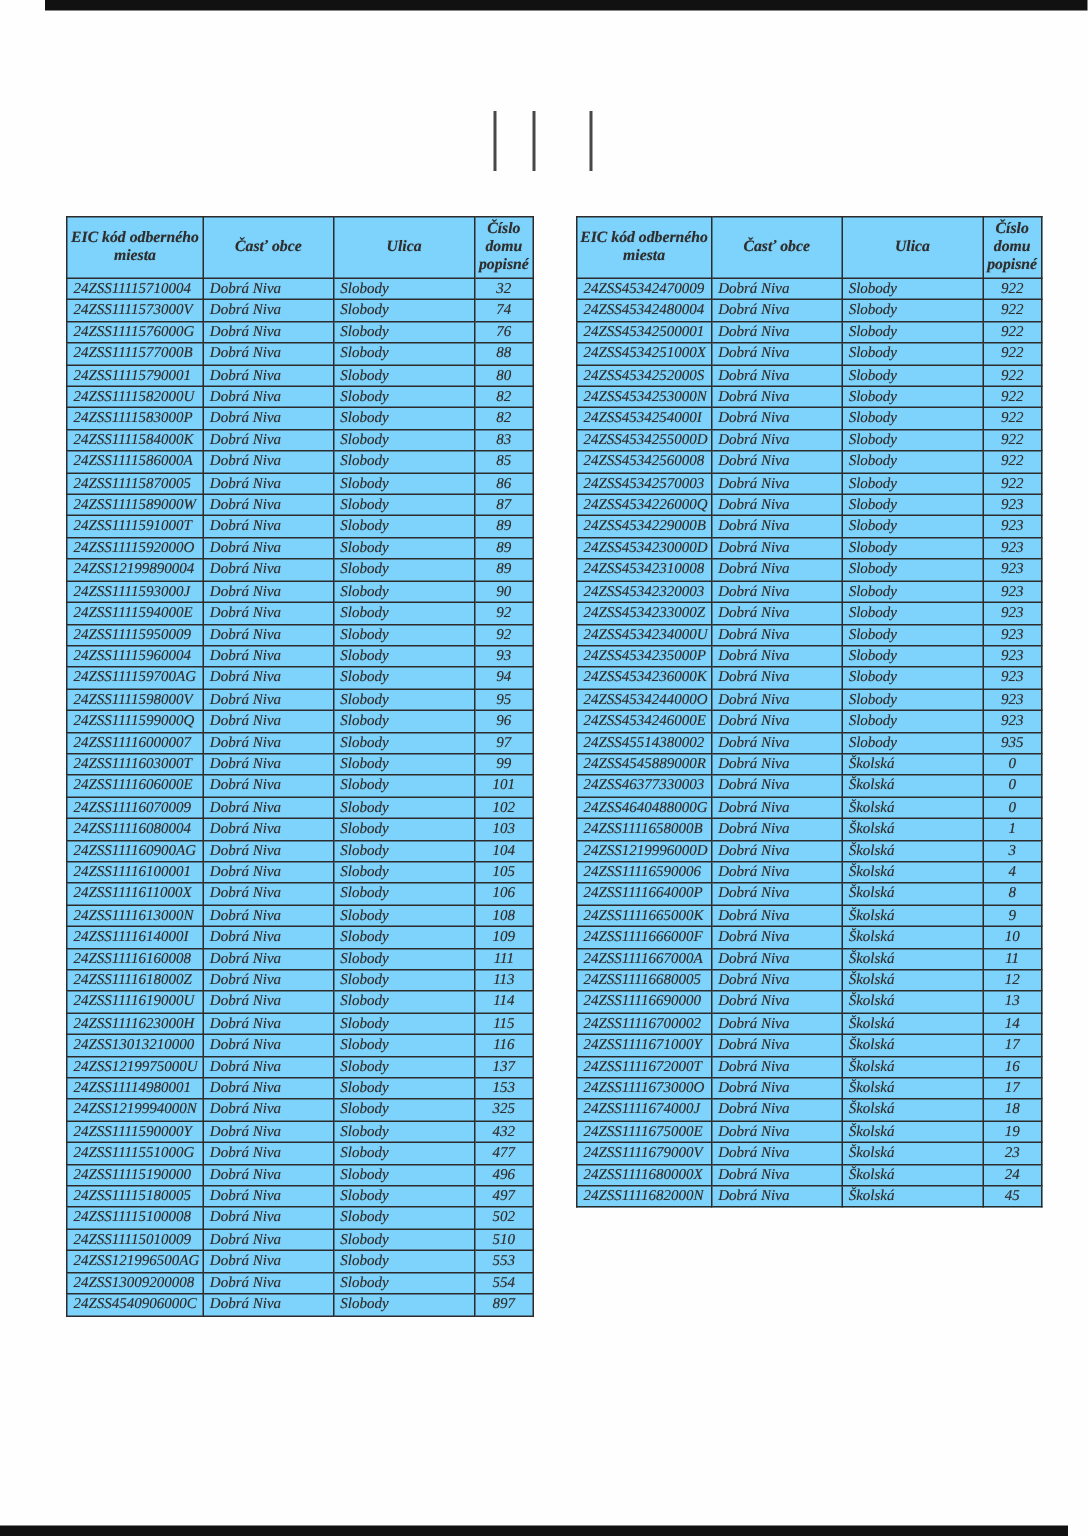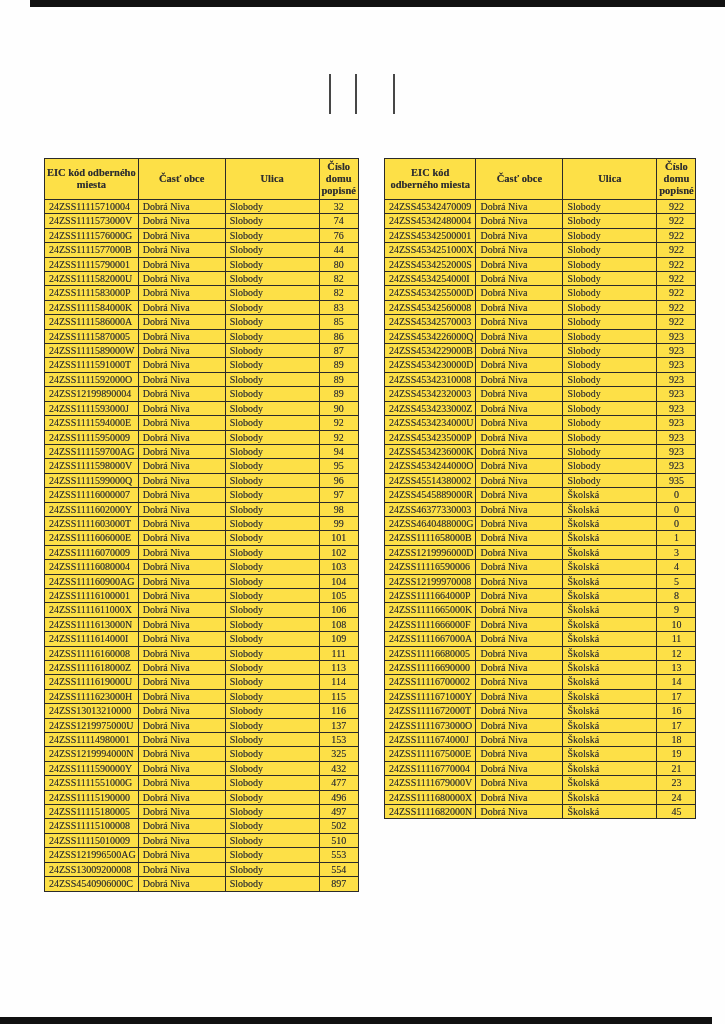--- a/index.html
+++ b/index.html
@@ -13,24 +13,25 @@
   .scan-bar { position: absolute; background: #111; }
   .scan-bar.top { left: 30px; top: 0; width: 695px; height: 7px; }
   .scan-bar.bottom { left: 0; top: 1017px; width: 712px; height: 7px; }
   .reg-line { position: absolute; width: 2px; height: 40px; top: 74px; background: #474747; }
   .reg-line.l1 { left: 329px; }
   .reg-line.l2 { left: 355px; }
   .reg-line.l3 { left: 393px; }
 
   table.scan-table {
     position: absolute;
-    top: 158px;
+    top: 144px;
     border-collapse: collapse;
     table-layout: fixed;
-    background: #fde047;
+    background: #7dd3fc;
+    font-style: italic;
   }
   table.scan-table.left  { left: 44px; }
   table.scan-table.right { left: 384px; }
   .scan-table col.c1 { width: 86px; }
   .scan-table col.c2 { width: 87px; }
   .scan-table col.c3 { width: 94px; }
   .scan-table col.c4 { width: 39px; }
   .scan-table.right col.c1 { width: 83px; }
 
   .scan-table th, .scan-table td {
@@ -100,21 +101,21 @@
         <tr>
           <td>24ZSS1111576000G</td>
           <td>Dobrá Niva</td>
           <td>Slobody</td>
           <td>76</td>
         </tr>
         <tr>
           <td>24ZSS1111577000B</td>
           <td>Dobrá Niva</td>
           <td>Slobody</td>
-          <td>44</td>
+          <td>88</td>
         </tr>
         <tr>
           <td>24ZSS11115790001</td>
           <td>Dobrá Niva</td>
           <td>Slobody</td>
           <td>80</td>
         </tr>
         <tr>
           <td>24ZSS1111582000U</td>
           <td>Dobrá Niva</td>
@@ -181,20 +182,26 @@
           <td>Slobody</td>
           <td>92</td>
         </tr>
         <tr>
           <td>24ZSS11115950009</td>
           <td>Dobrá Niva</td>
           <td>Slobody</td>
           <td>92</td>
         </tr>
         <tr>
+          <td>24ZSS11115960004</td>
+          <td>Dobrá Niva</td>
+          <td>Slobody</td>
+          <td>93</td>
+        </tr>
+        <tr>
           <td>24ZSS111159700AG</td>
           <td>Dobrá Niva</td>
           <td>Slobody</td>
           <td>94</td>
         </tr>
         <tr>
           <td>24ZSS1111598000V</td>
           <td>Dobrá Niva</td>
           <td>Slobody</td>
           <td>95</td>
@@ -203,26 +210,20 @@
           <td>24ZSS1111599000Q</td>
           <td>Dobrá Niva</td>
           <td>Slobody</td>
           <td>96</td>
         </tr>
         <tr>
           <td>24ZSS11116000007</td>
           <td>Dobrá Niva</td>
           <td>Slobody</td>
           <td>97</td>
-        </tr>
-        <tr>
-          <td>24ZSS1111602000Y</td>
-          <td>Dobrá Niva</td>
-          <td>Slobody</td>
-          <td>98</td>
         </tr>
         <tr>
           <td>24ZSS1111603000T</td>
           <td>Dobrá Niva</td>
           <td>Slobody</td>
           <td>99</td>
         </tr>
         <tr>
           <td>24ZSS1111606000E</td>
           <td>Dobrá Niva</td>
@@ -416,20 +417,26 @@
           <td>Slobody</td>
           <td>922</td>
         </tr>
         <tr>
           <td>24ZSS4534252000S</td>
           <td>Dobrá Niva</td>
           <td>Slobody</td>
           <td>922</td>
         </tr>
         <tr>
+          <td>24ZSS4534253000N</td>
+          <td>Dobrá Niva</td>
+          <td>Slobody</td>
+          <td>922</td>
+        </tr>
+        <tr>
           <td>24ZSS4534254000I</td>
           <td>Dobrá Niva</td>
           <td>Slobody</td>
           <td>922</td>
         </tr>
         <tr>
           <td>24ZSS4534255000D</td>
           <td>Dobrá Niva</td>
           <td>Slobody</td>
           <td>922</td>
@@ -500,20 +507,26 @@
           <td>Slobody</td>
           <td>923</td>
         </tr>
         <tr>
           <td>24ZSS4534244000O</td>
           <td>Dobrá Niva</td>
           <td>Slobody</td>
           <td>923</td>
         </tr>
         <tr>
+          <td>24ZSS4534246000E</td>
+          <td>Dobrá Niva</td>
+          <td>Slobody</td>
+          <td>923</td>
+        </tr>
+        <tr>
           <td>24ZSS45514380002</td>
           <td>Dobrá Niva</td>
           <td>Slobody</td>
           <td>935</td>
         </tr>
         <tr>
           <td>24ZSS4545889000R</td>
           <td>Dobrá Niva</td>
           <td>Školská</td>
           <td>0</td>
@@ -542,26 +555,20 @@
           <td>Školská</td>
           <td>3</td>
         </tr>
         <tr>
           <td>24ZSS11116590006</td>
           <td>Dobrá Niva</td>
           <td>Školská</td>
           <td>4</td>
         </tr>
         <tr>
-          <td>24ZSS12199970008</td>
-          <td>Dobrá Niva</td>
-          <td>Školská</td>
-          <td>5</td>
-        </tr>
-        <tr>
           <td>24ZSS1111664000P</td>
           <td>Dobrá Niva</td>
           <td>Školská</td>
           <td>8</td>
         </tr>
         <tr>
           <td>24ZSS1111665000K</td>
           <td>Dobrá Niva</td>
           <td>Školská</td>
           <td>9</td>
@@ -618,26 +625,20 @@
           <td>24ZSS1111674000J</td>
           <td>Dobrá Niva</td>
           <td>Školská</td>
           <td>18</td>
         </tr>
         <tr>
           <td>24ZSS1111675000E</td>
           <td>Dobrá Niva</td>
           <td>Školská</td>
           <td>19</td>
-        </tr>
-        <tr>
-          <td>24ZSS11116770004</td>
-          <td>Dobrá Niva</td>
-          <td>Školská</td>
-          <td>21</td>
         </tr>
         <tr>
           <td>24ZSS1111679000V</td>
           <td>Dobrá Niva</td>
           <td>Školská</td>
           <td>23</td>
         </tr>
         <tr>
           <td>24ZSS1111680000X</td>
           <td>Dobrá Niva</td>

